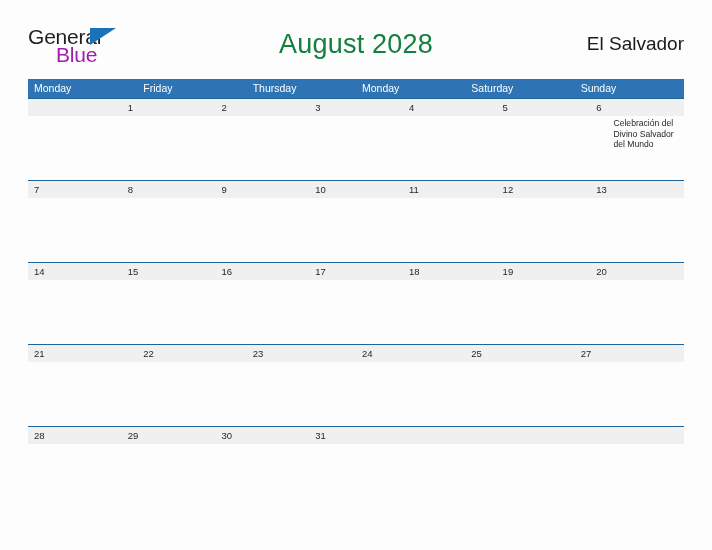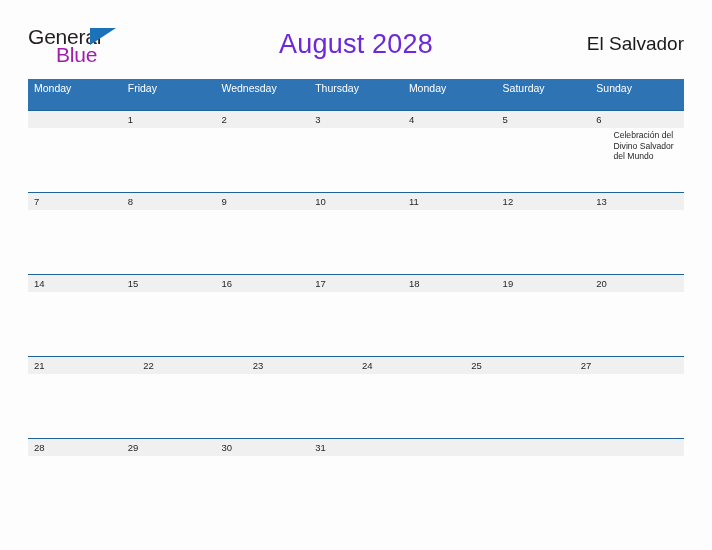--- a/index.html
+++ b/index.html
@@ -68,21 +68,21 @@
     border-bottom: 17px solid transparent;
   }
 
   .title {
     position: absolute;
     left: 0;
     right: 0;
     top: 6px;
     text-align: center;
     font-size: 27px;
-    color: #6d28d9;
+    color: #15803d;
     line-height: 33px;
     letter-spacing: 0.2px;
   }
 
   .country {
     position: absolute;
     right: 0;
     top: 14px;
     font-size: 19px;
     color: #1a1a1a;
@@ -94,21 +94,21 @@
   .calendar {
     position: absolute;
     left: 28px;
     top: 79px;
     width: 656px;
   }
 
   .weekdays {
     display: flex;
     background: #2e74b5;
-    height: 31px;
+    height: 19px;
   }
   .weekday {
     flex: 1 1 0;
     color: #ffffff;
     font-size: 10.5px;
     line-height: 19px;
     padding-left: 6px;
     box-sizing: border-box;
     white-space: nowrap;
     overflow: hidden;
@@ -167,21 +167,20 @@
 
     <div class="country">El Salvador</div>
 
   </div>
 
   <div class="calendar">
 
     <div class="weekdays">
       <div class="weekday">Monday</div>
       <div class="weekday">Friday</div>
-      <div class="weekday">Wednesday</div>
       <div class="weekday">Thursday</div>
       <div class="weekday">Monday</div>
       <div class="weekday">Saturday</div>
       <div class="weekday">Sunday</div>
     </div>
 
     <div>
 
       <div class="week">
         <div class="week-numbers">

